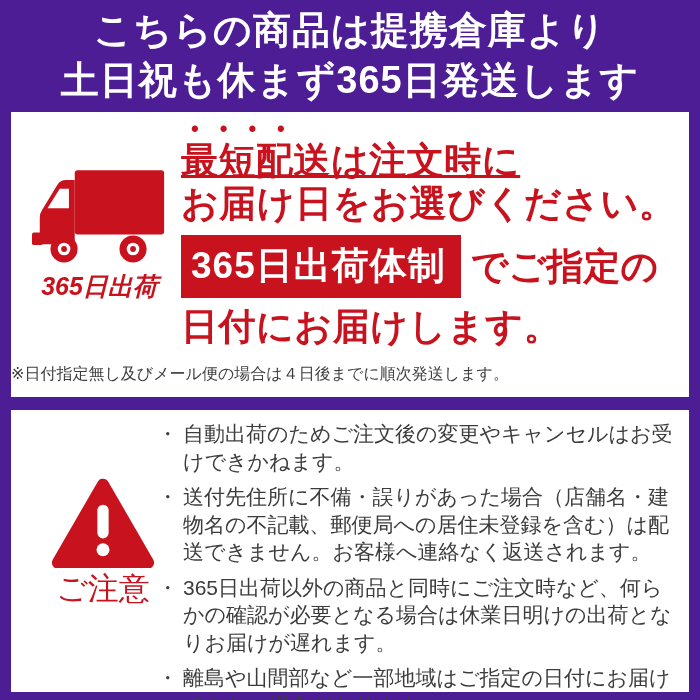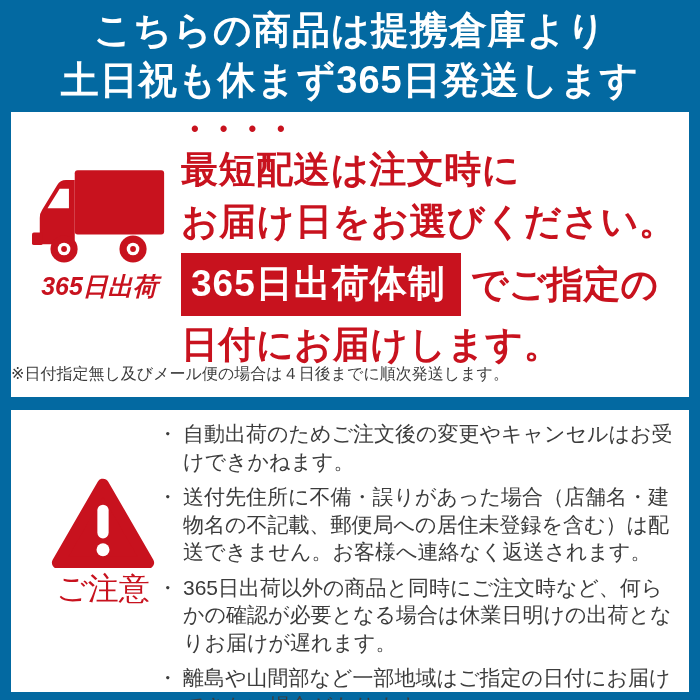--- a/index.html
+++ b/index.html
@@ -4,21 +4,21 @@
 <style>
   html, body {
     margin: 0;
     padding: 0;
     width: 700px;
     height: 700px;
     overflow: hidden;
     background: #333333;
     font-family: "Liberation Sans", "DejaVu Sans", sans-serif;
   }
-  .stage { position: relative; width: 700px; height: 700px; background: #0369a1; }
+  .stage { position: relative; width: 700px; height: 700px; background: #4c1d95; }
 
   
   .top-banner {
     position: absolute; top: 0; left: 0; width: 700px; height: 112px;
     display: flex; flex-direction: column; justify-content: center; align-items: center;
     gap: 4px;
   }
   .top-banner .line {
     color: #ffffff; font-size: 38px; font-weight: bold; letter-spacing: 1px;
     line-height: 1.2; white-space: nowrap;
@@ -40,22 +40,22 @@
   .delivery-text { position: absolute; left: 170px; top: 8px; width: 500px; }
   .emphasis-dots {
     display: block; margin-left: 10px; height: 20px;
     color: #c8121e; font-size: 22px; letter-spacing: 21px; line-height: 18px;
     font-weight: bold;
   }
   .headline {
     color: #c8121e; font-size: 37px; font-weight: bold; line-height: 1.0;
     white-space: nowrap; letter-spacing: 0.5px;
   }
-  .hl1 { margin-top: 11px; }
-  .hl2 { margin-top: 15px; }
+  .hl1 { margin-top: 2px; text-decoration: underline; }
+  .hl2 { margin-top: 6px; }
   .hl-box-row { margin-top: 13px; display: flex; align-items: center; }
   .highlight-box {
     background: #c8121e; color: #ffffff; font-size: 37px; font-weight: bold;
     padding: 6px 15px 7px 10px; white-space: nowrap; letter-spacing: 1px;
   }
   .highlight-suffix {
     color: #c8121e; font-size: 37px; font-weight: bold; margin-left: 10px;
     white-space: nowrap;
   }
   .hl3 { margin-top: 10px; }

